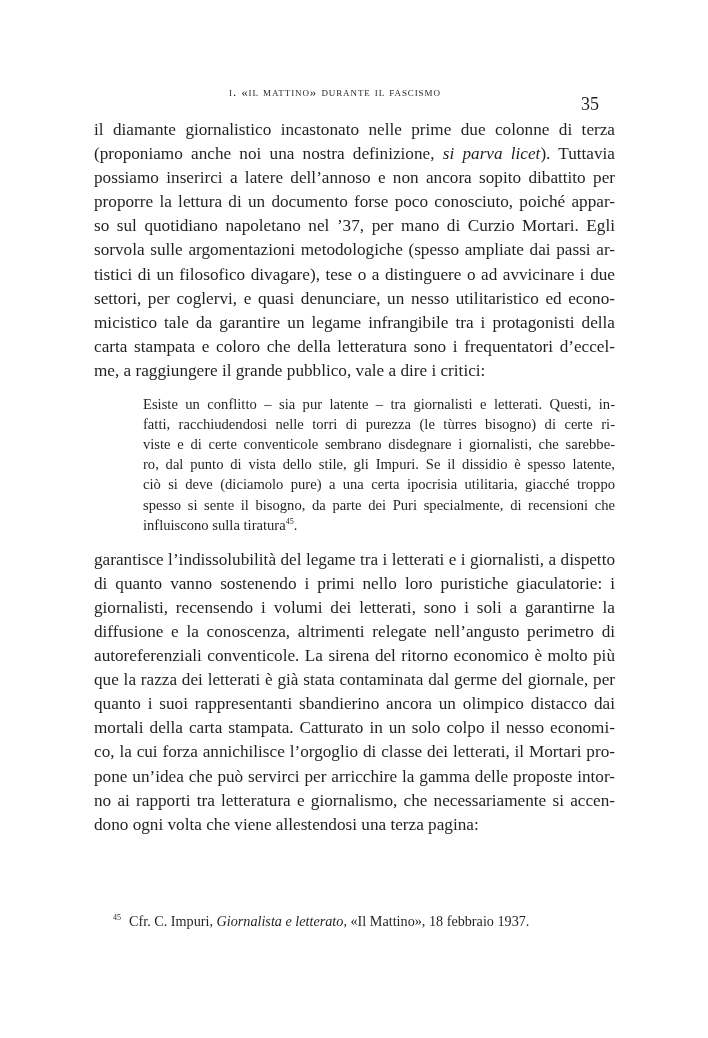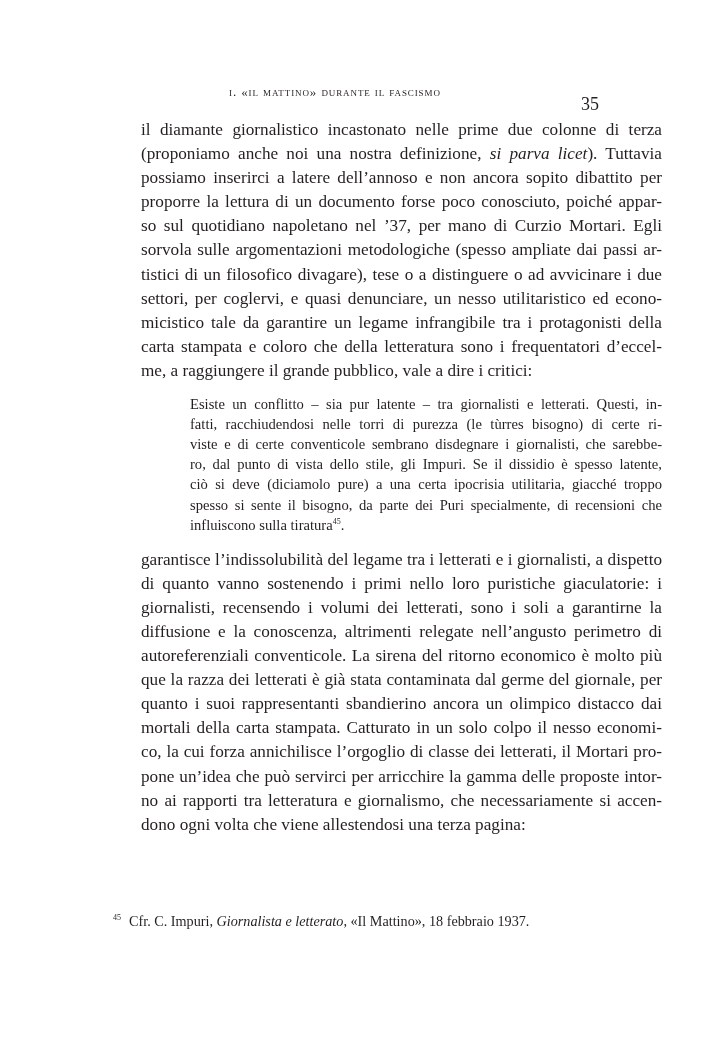--- a/index.html
+++ b/index.html
@@ -2,21 +2,21 @@
 <html><head>
 <meta charset="utf-8">
 <style>
   html, body { margin: 0; padding: 0; background: #ffffff; }
   body { width: 708px; height: 1038px; position: relative; overflow: hidden;
          font-family: "Liberation Serif", "DejaVu Serif", serif; color: #231f20; }
   .running-head { position: absolute; top: 82px; left: 94px; width: 521px; height: 22px; text-decoration: underline; }
   .running-title { position: absolute; left: 135px; top: 2px; font-size: 13px; font-variant: small-caps;
                    letter-spacing: 0.9px; }
   .page-number { position: absolute; right: 16px; top: -2px; font-size: 18px; margin-top: 14px; }
-  .body-text { position: absolute; left: 94px; top: 118px; width: 521px; margin-left: 47px; }
+  .body-text { position: absolute; left: 94px; top: 118px; width: 521px; }
   .para { font-size: 17.2px; line-height: 24.1px; text-align: justify; text-align-last: left; margin: 0;
           hyphens: manual; }
   .indent { text-indent: 18px; }
   .quote { margin: 11px 0 13px 49px; font-size: 14.6px; line-height: 20.1px; text-align: justify; text-align-last: left; }
   .line { display: block; text-align: justify; text-align-last: justify; }
   .line.last { text-align-last: left; }
   sup { font-size: 8px; vertical-align: 6px; line-height: 0; }
   .footnote { position: absolute; left: 113px; top: 913px; font-size: 14.2px; }
   .footnote sup { font-size: 8px; vertical-align: 6px; margin-right: 8px; }
   em { font-style: italic; }

